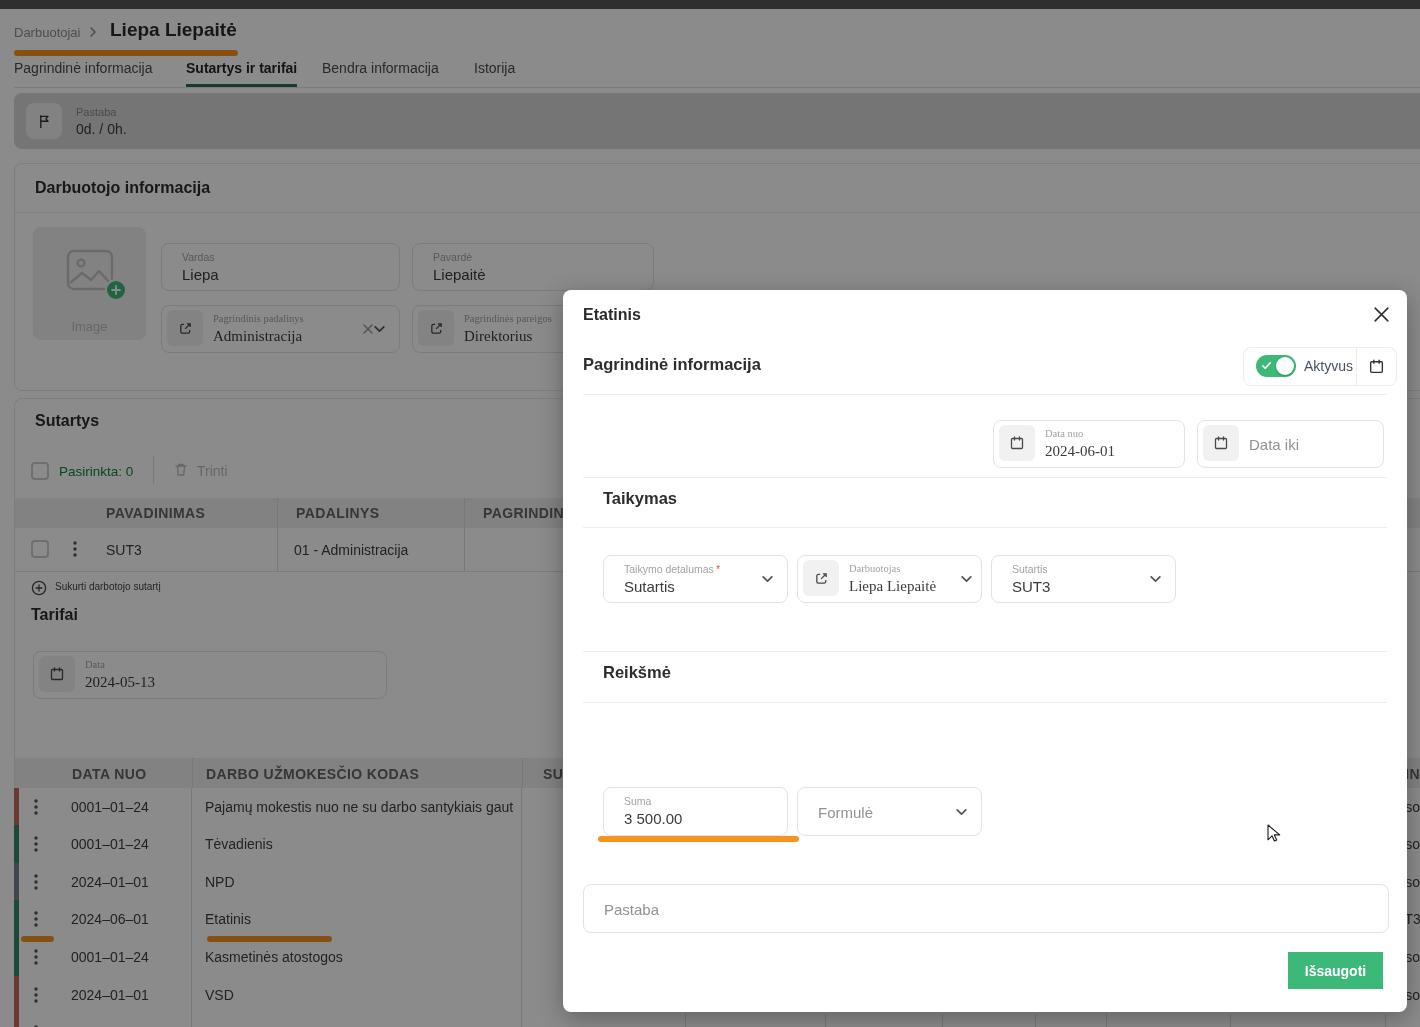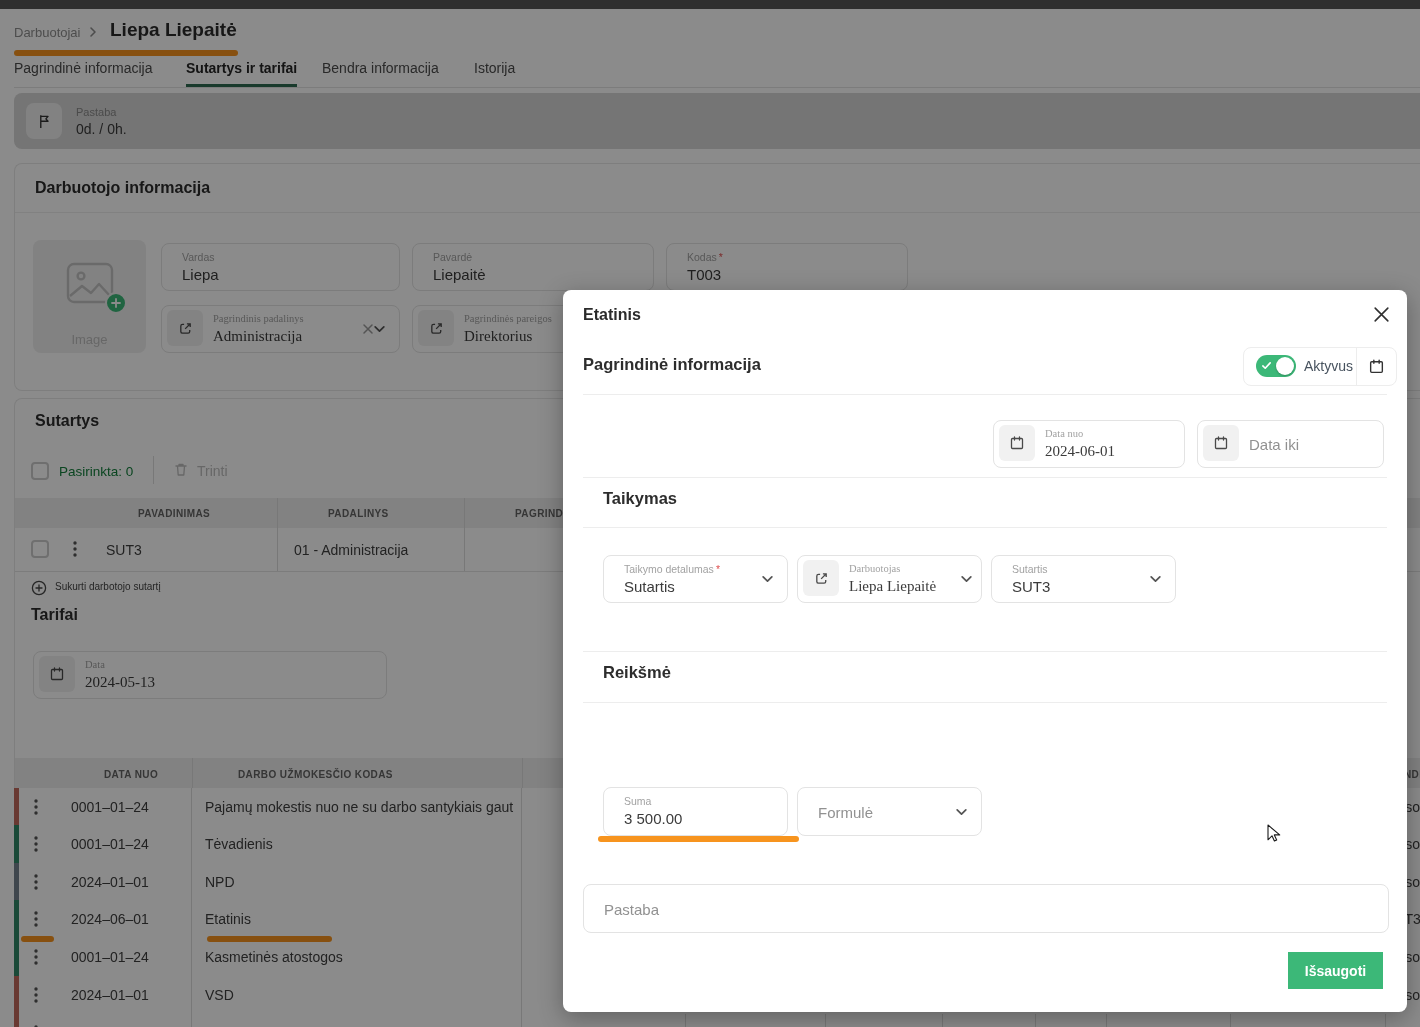--- a/index.html
+++ b/index.html
@@ -29,21 +29,21 @@
   .tabs-border{position:absolute;left:14px;top:87px;width:1406px;height:1px;background:#e4e4e4;}
   .tabelis{position:absolute;left:14px;top:93px;width:1406px;height:56px;background:#d6d6d6;border-radius:8px 0 0 8px;}
   .tabelis .tile{position:absolute;left:12px;top:10px;width:36px;height:36px;background:#efefef;border-radius:8px;
                  display:flex;align-items:center;justify-content:center;color:#333;}
   .tabelis .lbl{position:absolute;left:62px;top:13px;font-size:11px;color:#8a8a8a;}
   .tabelis .val{position:absolute;left:62px;top:28px;font-size:14px;color:#3c3c3c;}
   .card{position:absolute;background:#fff;border:1px solid #e8e8e8;border-radius:8px;}
   .sec-title{font-size:16px;font-weight:700;color:#2d2d2d;white-space:nowrap;position:absolute;}
   
   .thead{position:absolute;background:#efefef;}
-  .th{position:absolute;top:50%;transform:translateY(-50%);font-size:10px;font-weight:600;letter-spacing:.4px;color:#636363;white-space:nowrap;margin-left:32px;}
+  .th{position:absolute;top:50%;transform:translateY(-50%);font-size:14px;font-weight:600;letter-spacing:.4px;color:#636363;white-space:nowrap;}
   .trow{position:absolute;background:#fff;border-bottom:1px solid #e4e4e4;}
   .td{position:absolute;top:50%;transform:translateY(-50%);font-size:14px;color:#3f3f3f;white-space:nowrap;}
   .accent{position:absolute;left:0;top:0;width:5px;height:100%;}
   .acc-red{background:#C06A5C;}
   .acc-green{background:#318867;}
   .acc-gray{background:#74808E;}
   .kebab{color:#555;display:flex;}
   .checkbox{position:absolute;width:18px;height:18px;border:2px solid #cbcbcb;border-radius:4px;background:#fff;box-sizing:border-box;}
   
   .overlay{position:absolute;inset:0;background:rgba(0,0,0,0.455);z-index:50;}
@@ -88,45 +88,41 @@
       </svg>
   </div>
   <div class="lbl">Pastaba</div>
   <div class="val">0d. / 0h.</div>
 </div>
 
 <div class="card" style="left:14px;top:163px;width:1406px;height:226px;border-right:none;border-radius:8px 0 0 8px;">
   <div class="sec-title" style="left:20px;top:15px">Darbuotojo informacija</div>
   <div class="hline" style="left:0;top:48px;width:1406px"></div>
 
-  <div class="abs" style="left:18px;top:76px;width:113px;height:113px;background:#efefef;border-radius:8px;">
+  <div class="abs" style="left:18px;top:63px;width:113px;height:113px;background:#efefef;border-radius:8px;">
     <svg class="abs" style="left:33px;top:22px;color:#c2c2c2" width="48" height="42" viewBox="0 0 48 42">
       <rect x="2" y="2" width="44" height="38" rx="6" fill="none" stroke="currentColor" stroke-width="2.4"></rect>
       <circle cx="15" cy="14" r="3.4" fill="none" stroke="currentColor" stroke-width="2.4"></circle>
       <path d="M4 34l12-10 9 7 8-9 11 12" fill="none" stroke="currentColor" stroke-width="2.4" stroke-linejoin="round"></path>
     </svg>
     <div class="abs" style="left:72px;top:52px;width:18px;height:18px;border-radius:50%;background:#3CB878;border:2px solid #efefef;display:flex;align-items:center;justify-content:center">
       <svg width="10" height="10" viewBox="0 0 10 10">
           <path d="M5 1v8M1 5h8" stroke="#fff" stroke-width="1.8" stroke-linecap="round"></path>
         </svg>
     </div>
     <div class="abs" style="left:0;top:92px;width:113px;text-align:center;font-size:13px;color:#bdbdbd">Image</div>
   </div>
 
   <div class="fld" style="left:397px;top:79px;width:240px;height:46px">
     <div class="lbl">Pavardė</div>
     <div class="val">Liepaitė</div>
   </div>
   <div class="fld" style="left:146px;top:79px;width:237px;height:46px">
     <div class="lbl">Vardas</div>
     <div class="val">Liepa</div>
-  </div>
-  <div class="fld" style="left:651px;top:79px;width:240px;height:46px">
-    <div class="lbl"><span>Kodas</span><span class="req">*</span></div>
-    <div class="val">T003</div>
   </div>
 
   <div class="fld icon" style="left:146px;top:141px;width:237px;height:46px">
     <div class="tile">
       <svg width="15" height="15" viewBox="0 0 16 16">
           <path d="M6.5 3.5H4.8A1.8 1.8 0 0 0 3 5.3v6A1.8 1.8 0 0 0 4.8 13h6a1.8 1.8 0 0 0 1.7-1.8V9.5" fill="none" stroke="currentColor" stroke-width="1.4"></path>
           <path d="M9.5 3h3.5v3.5M12.8 3.2 7.6 8.4" fill="none" stroke="currentColor" stroke-width="1.4"></path>
         </svg>
     </div>
     <div class="lbl">Pagrindinis padalinys</div>

